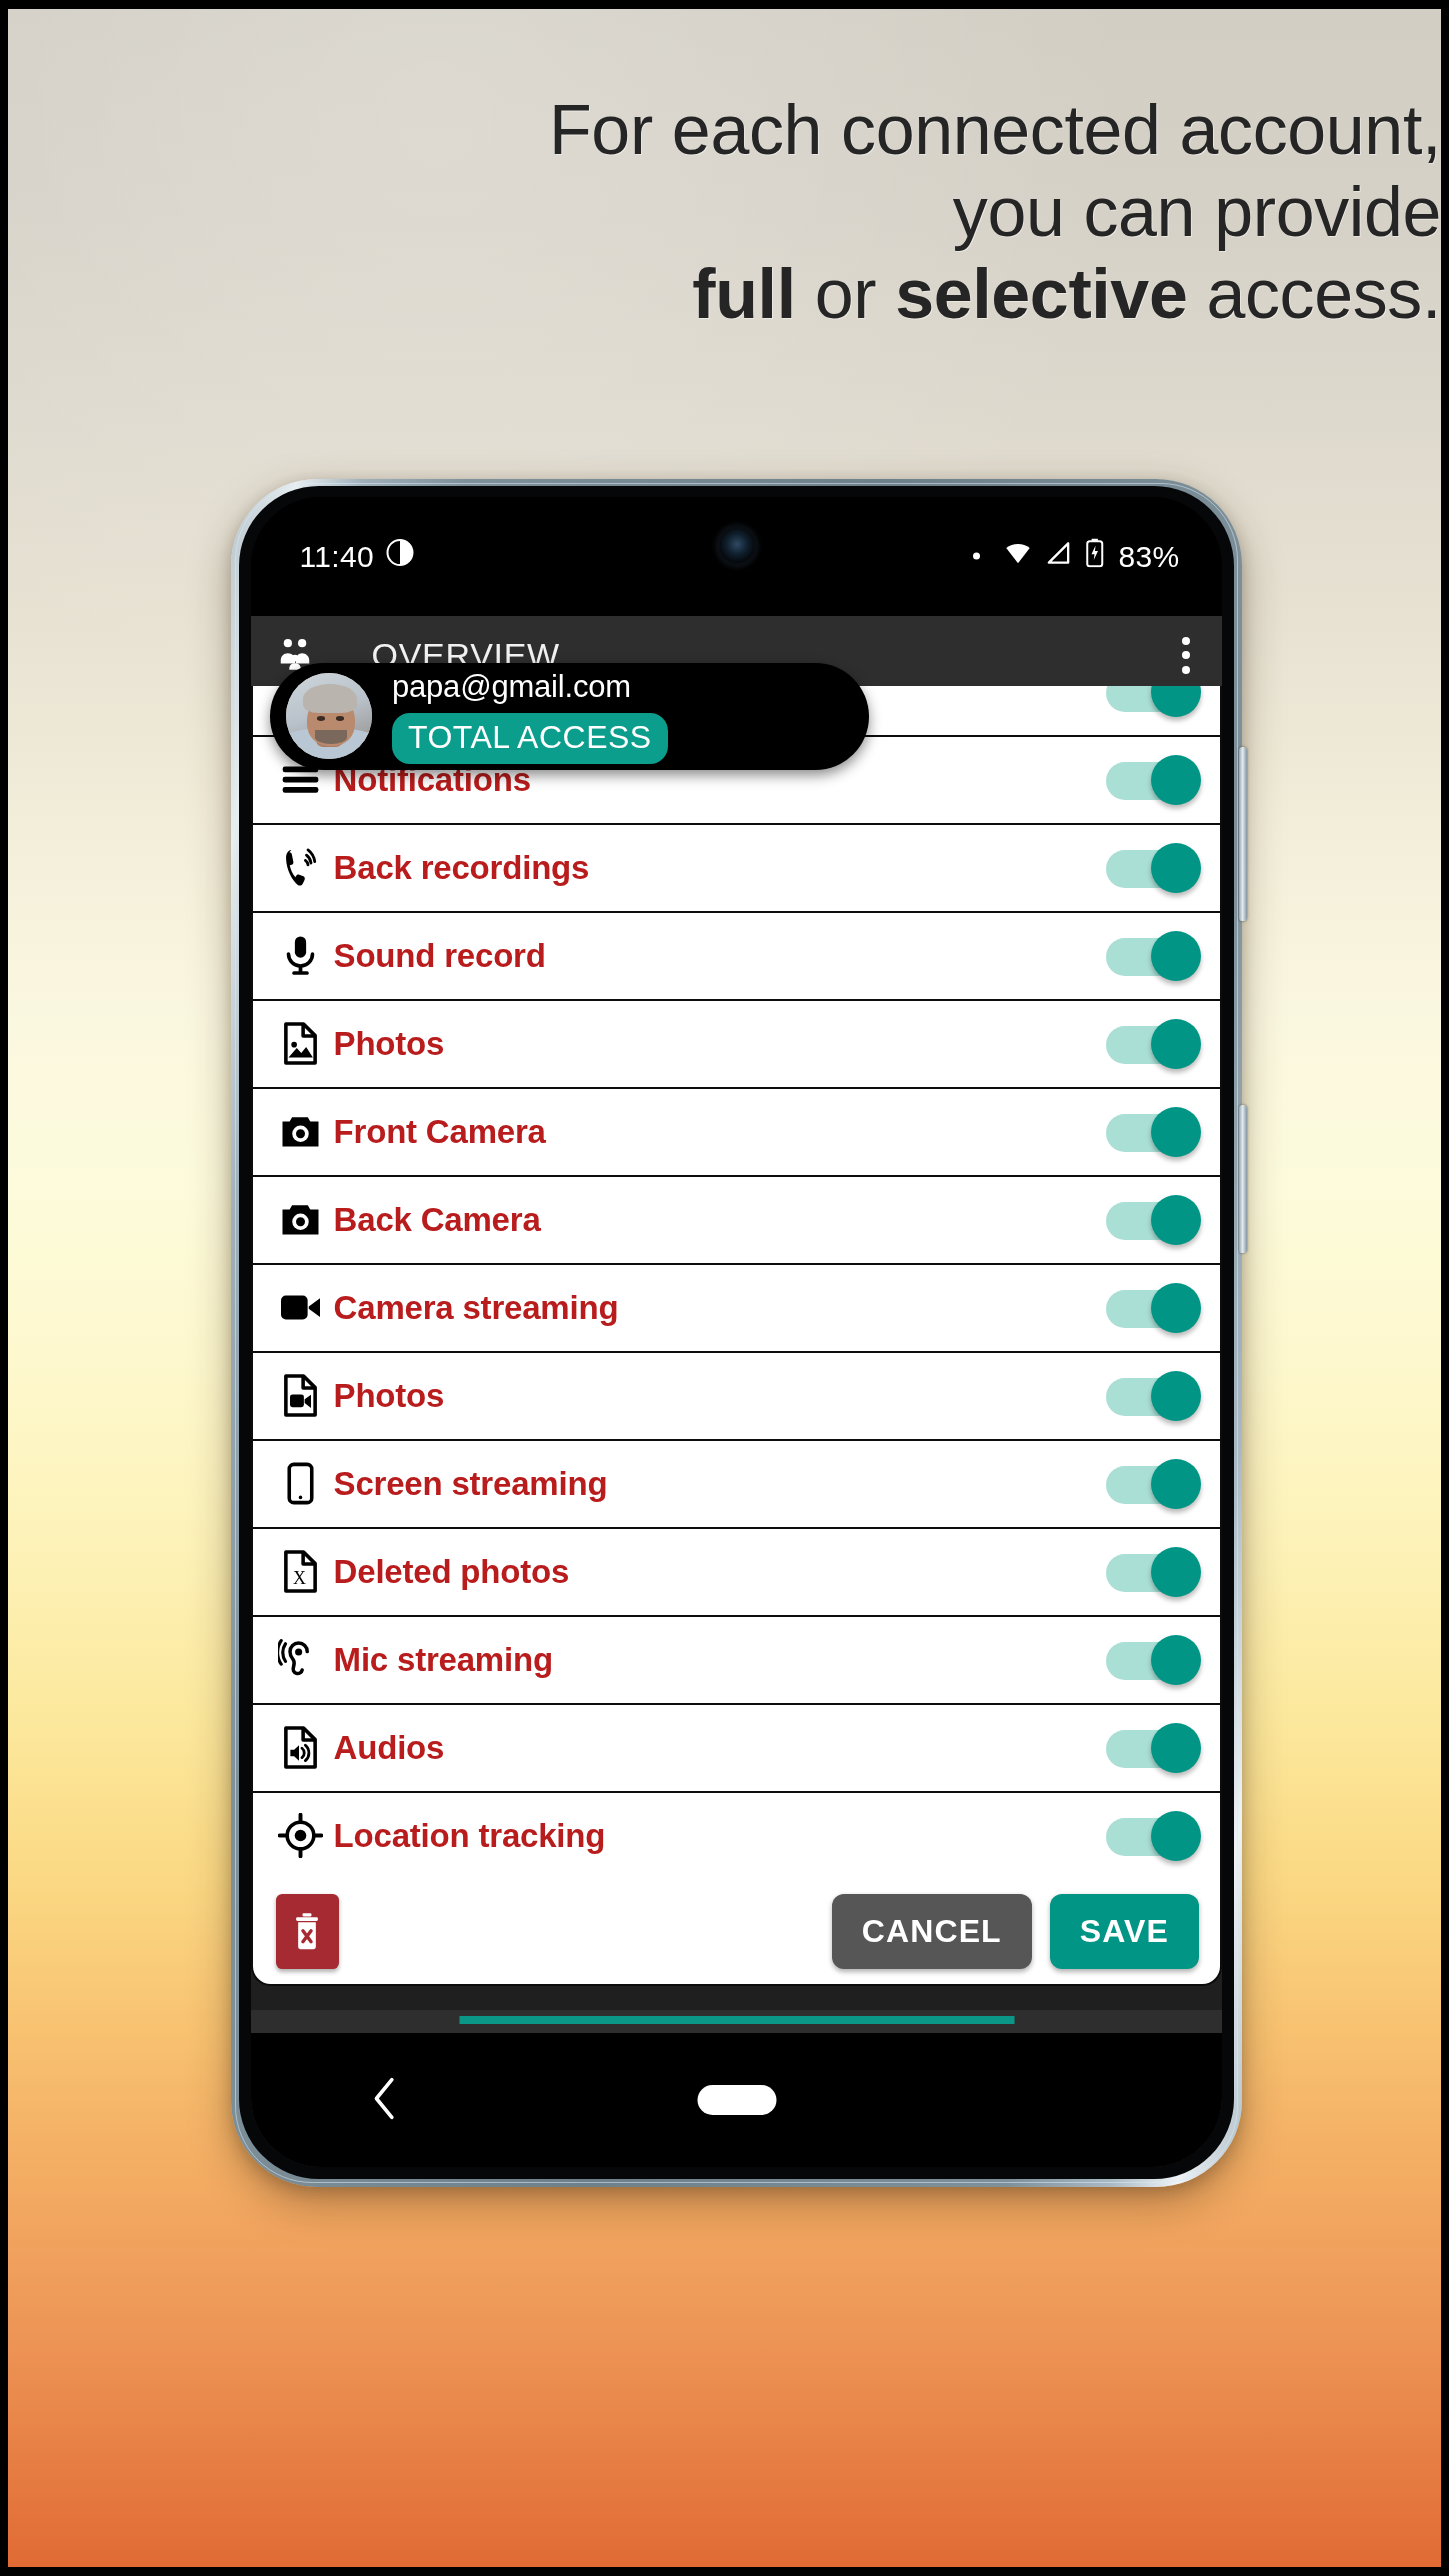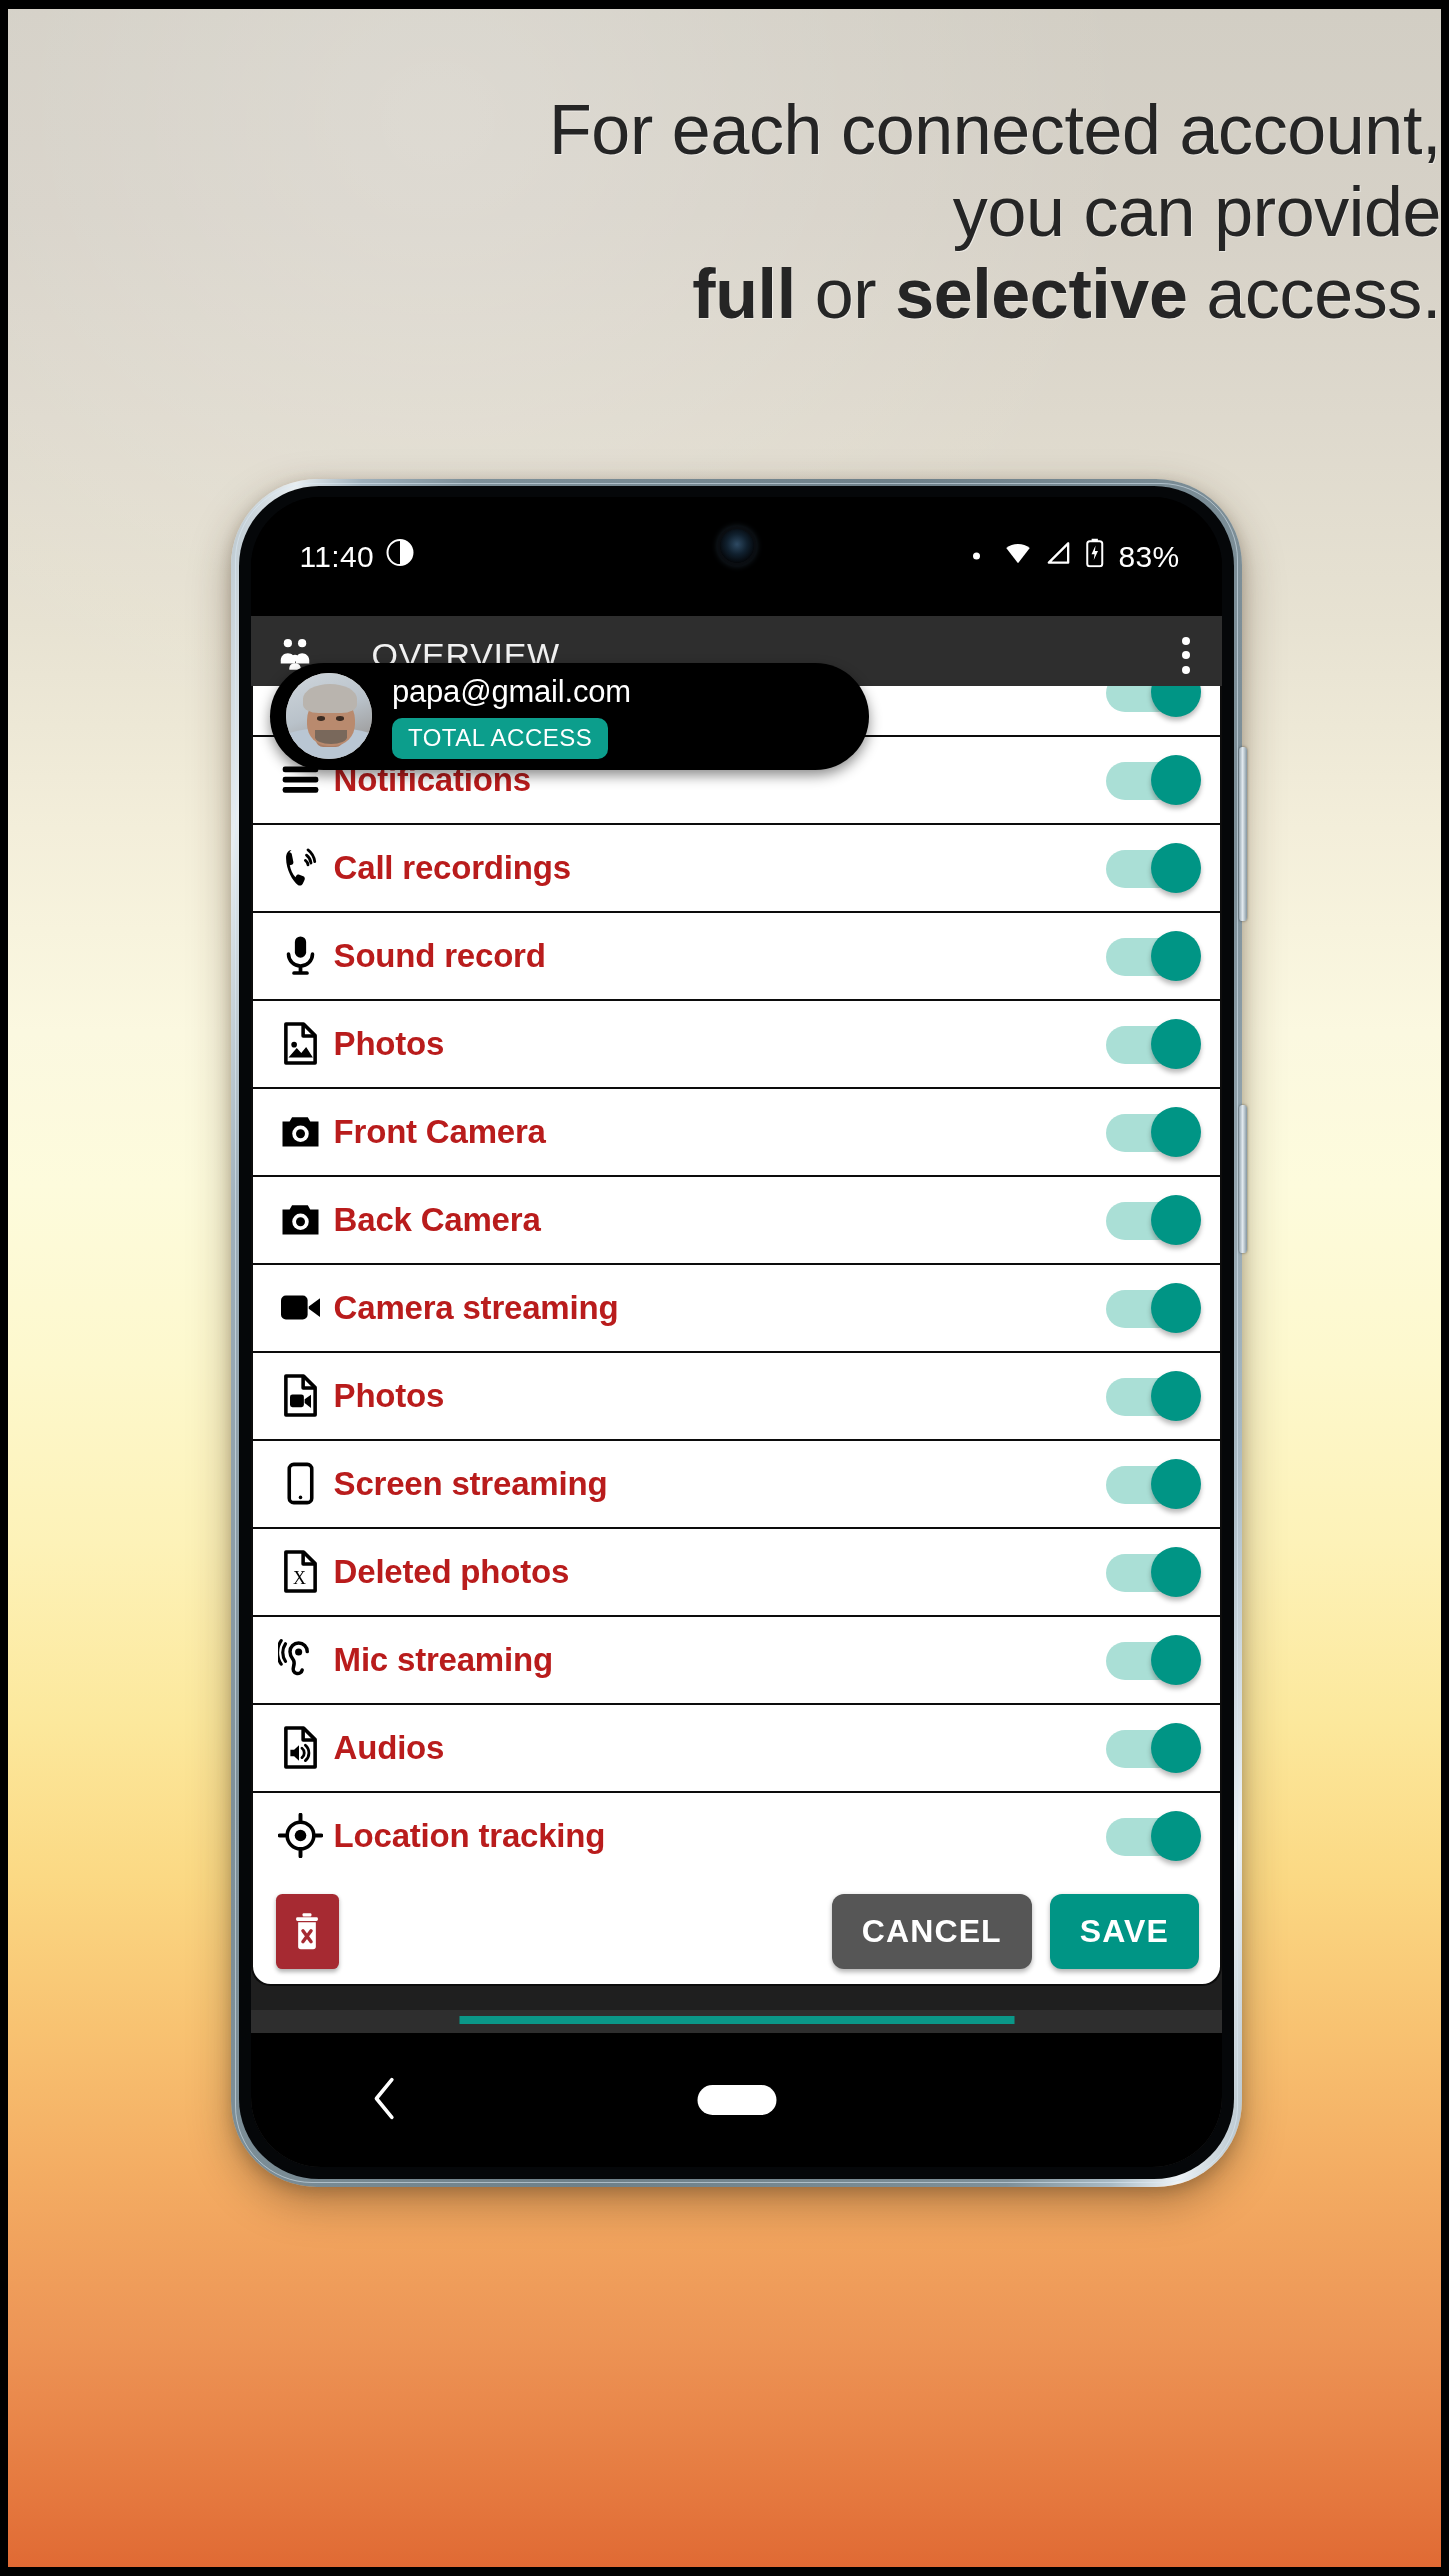--- a/index.html
+++ b/index.html
@@ -328,24 +328,24 @@
   .acct-txt { margin-left: 19.7px; display: flex; flex-direction: column; gap: 8px; }
   .acct-email {
     color: #ffffff;
     font-size: 31px;
     letter-spacing: -0.2px;
   }
   .badge {
     align-self: flex-start;
     background: #0c9e8c;
     color: #ffffff;
-    font-size: 24px;
+    font-size: 32px;
     letter-spacing: 0.5px;
     padding: 6.3px 16px 7.2px;
-    border-radius: 10px;
+    border-radius: 18px;
   }
 
   
   .navbar {
     position: absolute;
     left: 0; bottom: 0; width: 100%;
     height: 134px;
     background: #000;
     display: flex;
     align-items: center;
@@ -484,21 +484,21 @@
                   </div>
                   <div class="row">
                     <span class="ricon">
                       <svg width="45" height="45" viewBox="0 0 24 24">
                         <path d="M7.6 2.6c-1.6 0-2.9 1.6-2.9 4.3 0 6.3 3.6 12.4 6.3 14.4.9.7 2.1.3 2.6-.7l1-2.1c.3-.7 0-1.5-.7-1.8l-2.1-.9c-.6-.3-1.3 0-1.6.5l-.5.9c-1.5-1.6-2.6-4-3-6.4l1-.3c.6-.2 1-.8.9-1.5L7.8 5c-.1-.7-.6-1.2-1.3-1.2z" fill="#000" transform="translate(-0.4,0)"></path>
                         <path d="M15.2 5.4a6.3 6.3 0 0 1 2.4 4.2" fill="none" stroke="#000" stroke-width="1.5" stroke-linecap="round"></path>
                         <path d="M14.6 8.2a3.6 3.6 0 0 1 1.4 2.4" fill="none" stroke="#000" stroke-width="1.5" stroke-linecap="round"></path>
                         <path d="M16 2.6a9.4 9.4 0 0 1 3.6 6.3" fill="none" stroke="#000" stroke-width="1.5" stroke-linecap="round"></path>
                       </svg>
                     </span>
-                    <span class="rlabel">Call recordings</span>
+                    <span class="rlabel">Back recordings</span>
                     <span class="sw">
                       <span class="track"></span>
                       <span class="thumb"></span>
                     </span>
                   </div>
                   <div class="row">
                     <span class="ricon">
                       <svg width="45" height="45" viewBox="0 0 24 24">
                         <rect x="9" y="1.8" width="6" height="11.4" rx="3" fill="#000"></rect>
                         <path d="M5.6 11.2a6.4 6.4 0 0 0 12.8 0" fill="none" stroke="#000" stroke-width="1.9" stroke-linecap="round"></path>

